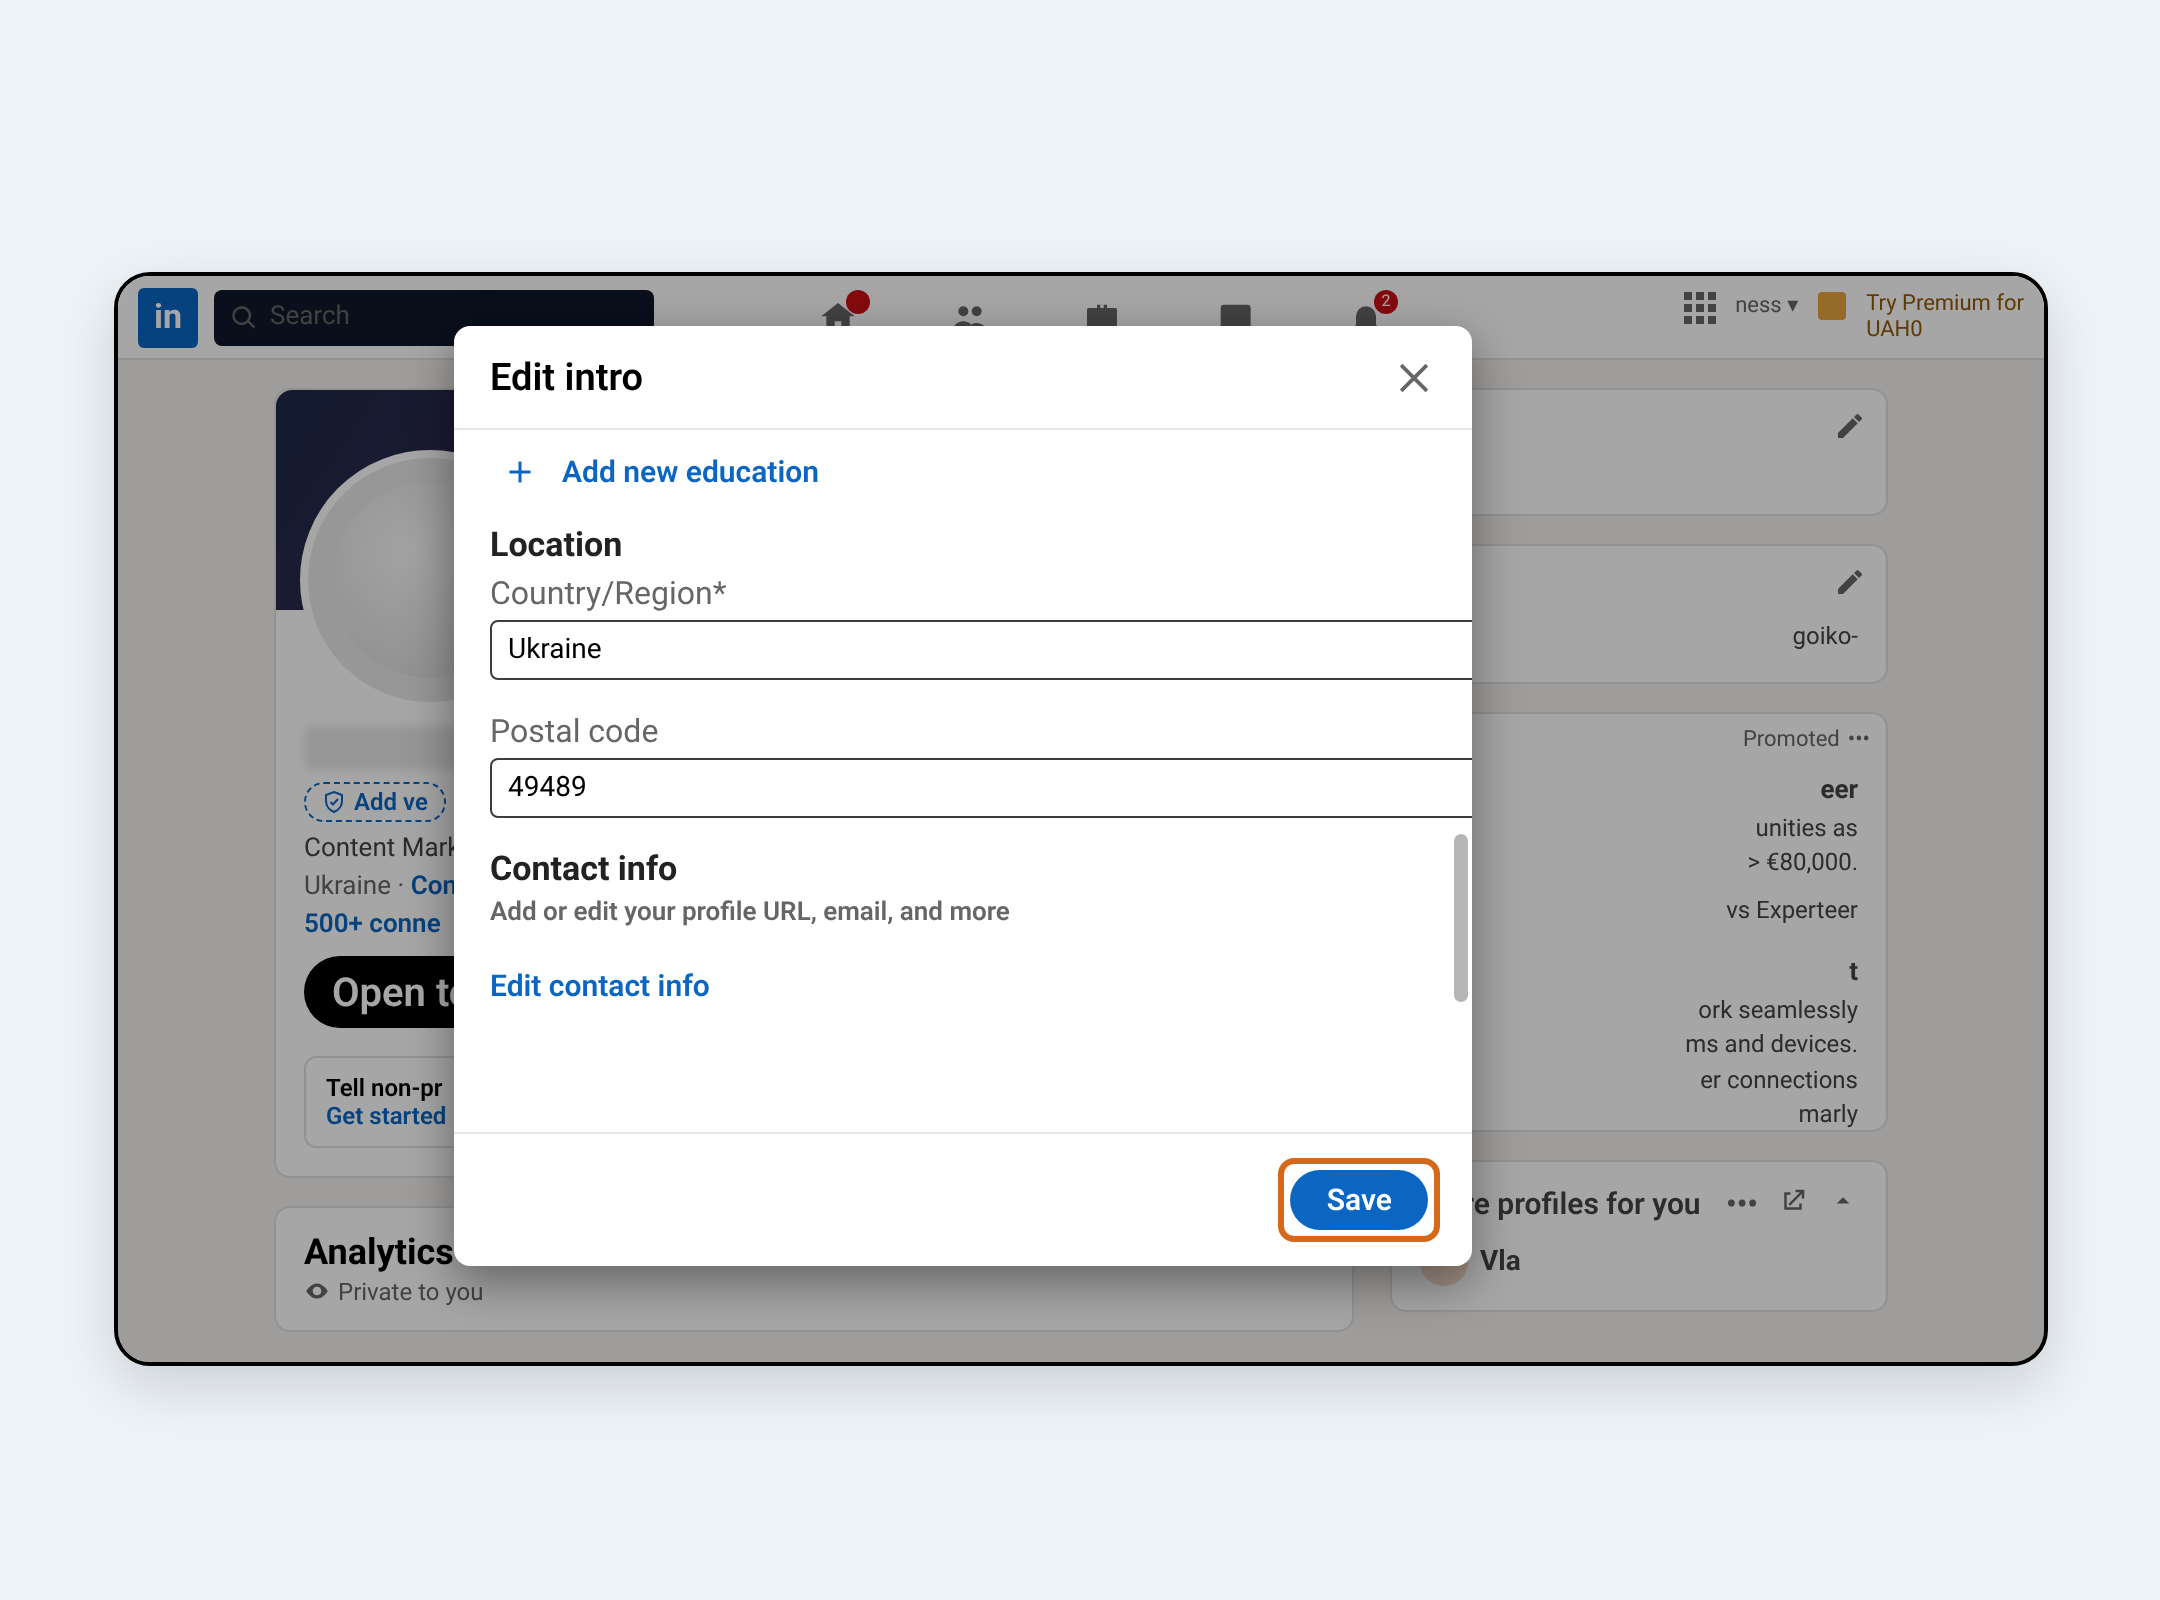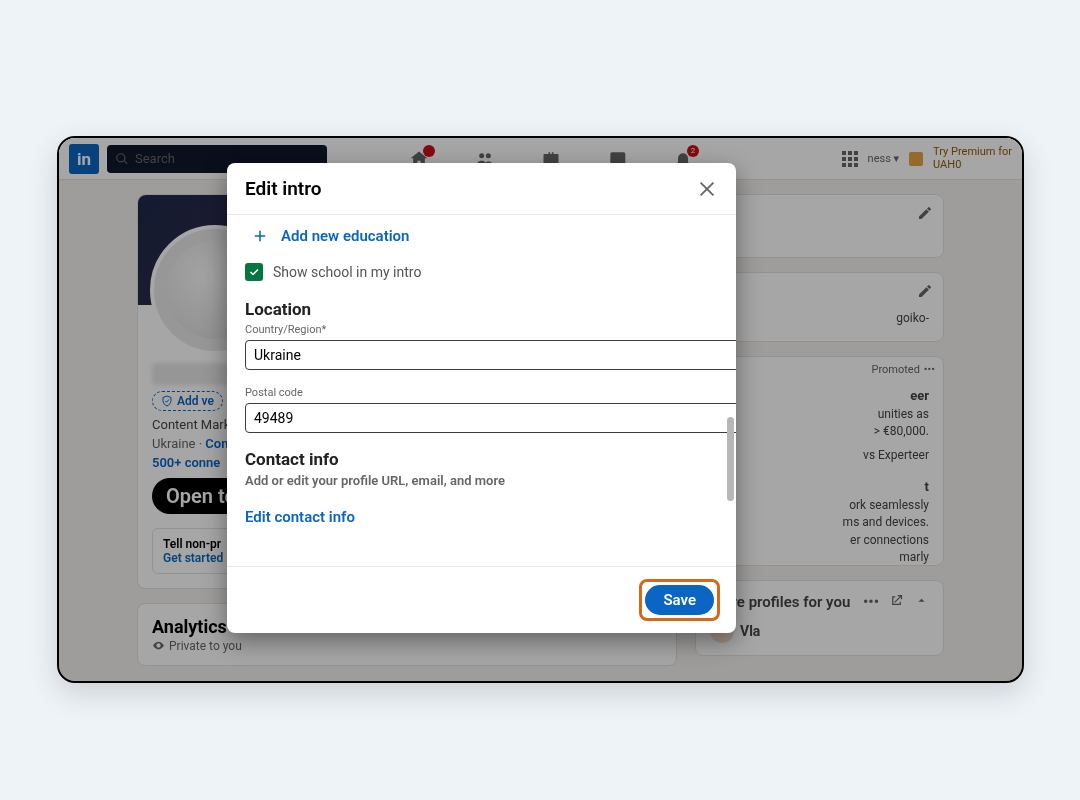--- a/index.html
+++ b/index.html
@@ -39,21 +39,21 @@
     position: absolute; left: 350px; top:0; height:100%;
     display: flex; align-items: center; gap: 46px;
   }
   .nav-ic { width: 20px; height: 20px; position: relative; color:#666; }
   .nav-ic svg { width:100%; height:100%; fill:#666; }
   .badge {
     position:absolute; top:-4px; right:-6px; min-width:12px; height:12px;
     background:#cc1016; border-radius:10px; color:#fff; font-size:8px; line-height:12px;
     text-align:center; padding:0 2px;
   }
-  .right-nav { margin-left:auto; display:flex; align-items:center; gap:10px; font-size:11px; color:#915907;}
+  .right-nav { margin-left:auto; display:flex; align-items:flex-start; gap:10px; font-size:11px; color:#915907;}
   .grid-ic { display:grid; grid-template-columns:repeat(3,4px); grid-template-rows:repeat(3,4px); gap:2px;}
   .grid-ic span{background:#666;}
   .premium-chip{width:14px;height:14px;background:#e7a33e;border-radius:2px;}
   .premium-txt{line-height:1.1;}
 
   
   .page { display:flex; padding: 14px 78px 0 78px; gap:18px; height:calc(100% - 42px); position: relative; }
   .col-main { width: 540px; }
   .col-side { flex:1; }
 
@@ -96,21 +96,21 @@
   .close-x{width:22px;height:22px;color:#666;cursor:pointer;}
   .modal-bd{flex:1;overflow:auto;padding:4px 18px 12px 18px;}
   .scroll-ind{position:absolute;right:2px;top:254px;width:7px;height:84px;background:#b6b6b6;border-radius:4px;}
 
   .add-edu{display:flex;align-items:center;gap:12px;color:#0a66c2;font-size:15px;font-weight:600;padding:8px 0 18px 6px;}
   .cb-row{display:flex;align-items:center;gap:10px;font-size:14px;color:#555;margin-bottom:18px;}
   .cb{width:18px;height:18px;border-radius:3px;background:#057642;display:flex;align-items:center;justify-content:center;}
   .cb svg{width:12px;height:12px;stroke:#fff;stroke-width:3;fill:none;}
 
   .sec-h{font-size:17px;font-weight:700;margin-bottom:4px;color:#222;}
-  .fld-lbl{font-size:11px;color:#666;margin-bottom:4px;}
+  .fld-lbl{font-size:16px;color:#666;margin-bottom:4px;}
   .fld{width:580px;height:30px;border:1px solid #3d3d3d;border-radius:4px;padding:0 8px;font-size:14px;margin-bottom:16px;}
 
   .sub{font-size:13px;color:#666;font-weight:600;margin:2px 0 14px 0;}
   .editlink{color:#0a66c2;font-weight:600;font-size:15px;padding:6px 0;}
 
   .modal-ft{border-top:1px solid #e6e6e6;padding:12px 16px;display:flex;justify-content:flex-end;}
   .save-outline{border:3px solid #d4691b;border-radius:8px;padding:3px;}
   .save-btn{background:#0a66c2;color:#fff;border:none;border-radius:18px;padding:6px 18px;font-size:15px;font-weight:600;cursor:pointer;text-align:center;}
 </style>
 </head>
@@ -280,28 +280,20 @@
   </div>
 
   <div class="modal-bd">
     <div class="add-edu">
       <svg width="18" height="18" viewBox="0 0 24 24">
           <path d="M11 5h2v6h6v2h-6v6h-2v-6H5v-2h6z" fill="#0a66c2"></path>
         </svg>
       <span>Add new education</span>
     </div>
 
-    <div class="cb-row">
-      <div class="cb">
-        <svg viewBox="0 0 24 24">
-            <path d="M5 12l5 5L20 7"></path>
-          </svg>
-      </div>
-      <span>Show school in my intro</span>
-    </div>
 
     <div class="sec-h">Location</div>
     <div class="fld-lbl">Country/Region*</div>
     <input class="fld" value="Ukraine" style="">
 
     <div class="fld-lbl">Postal code</div>
     <input class="fld" value="49489" style="">
 
     <div class="sec-h">Contact info</div>
     <div class="sub">Add or edit your profile URL, email, and more</div>

